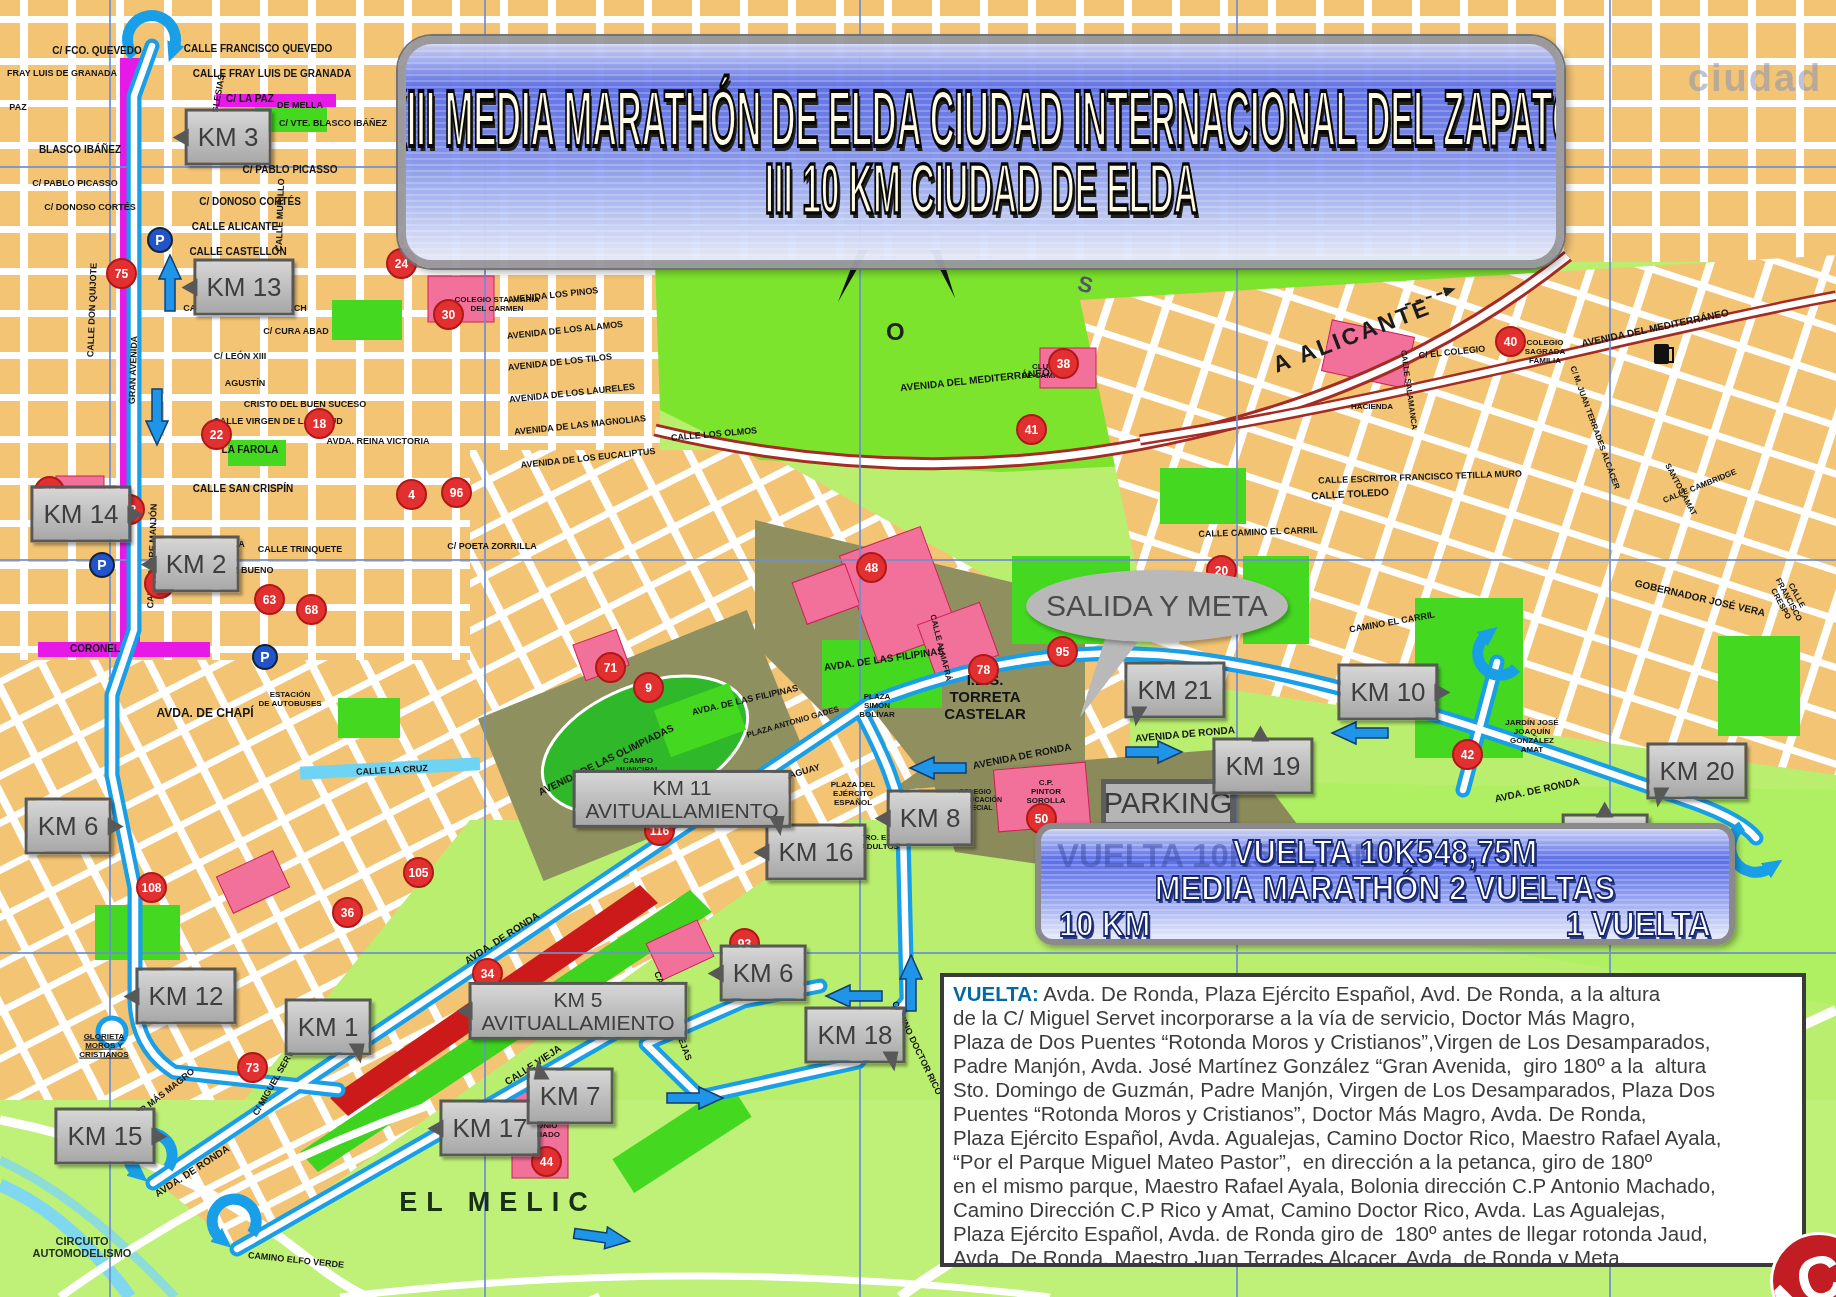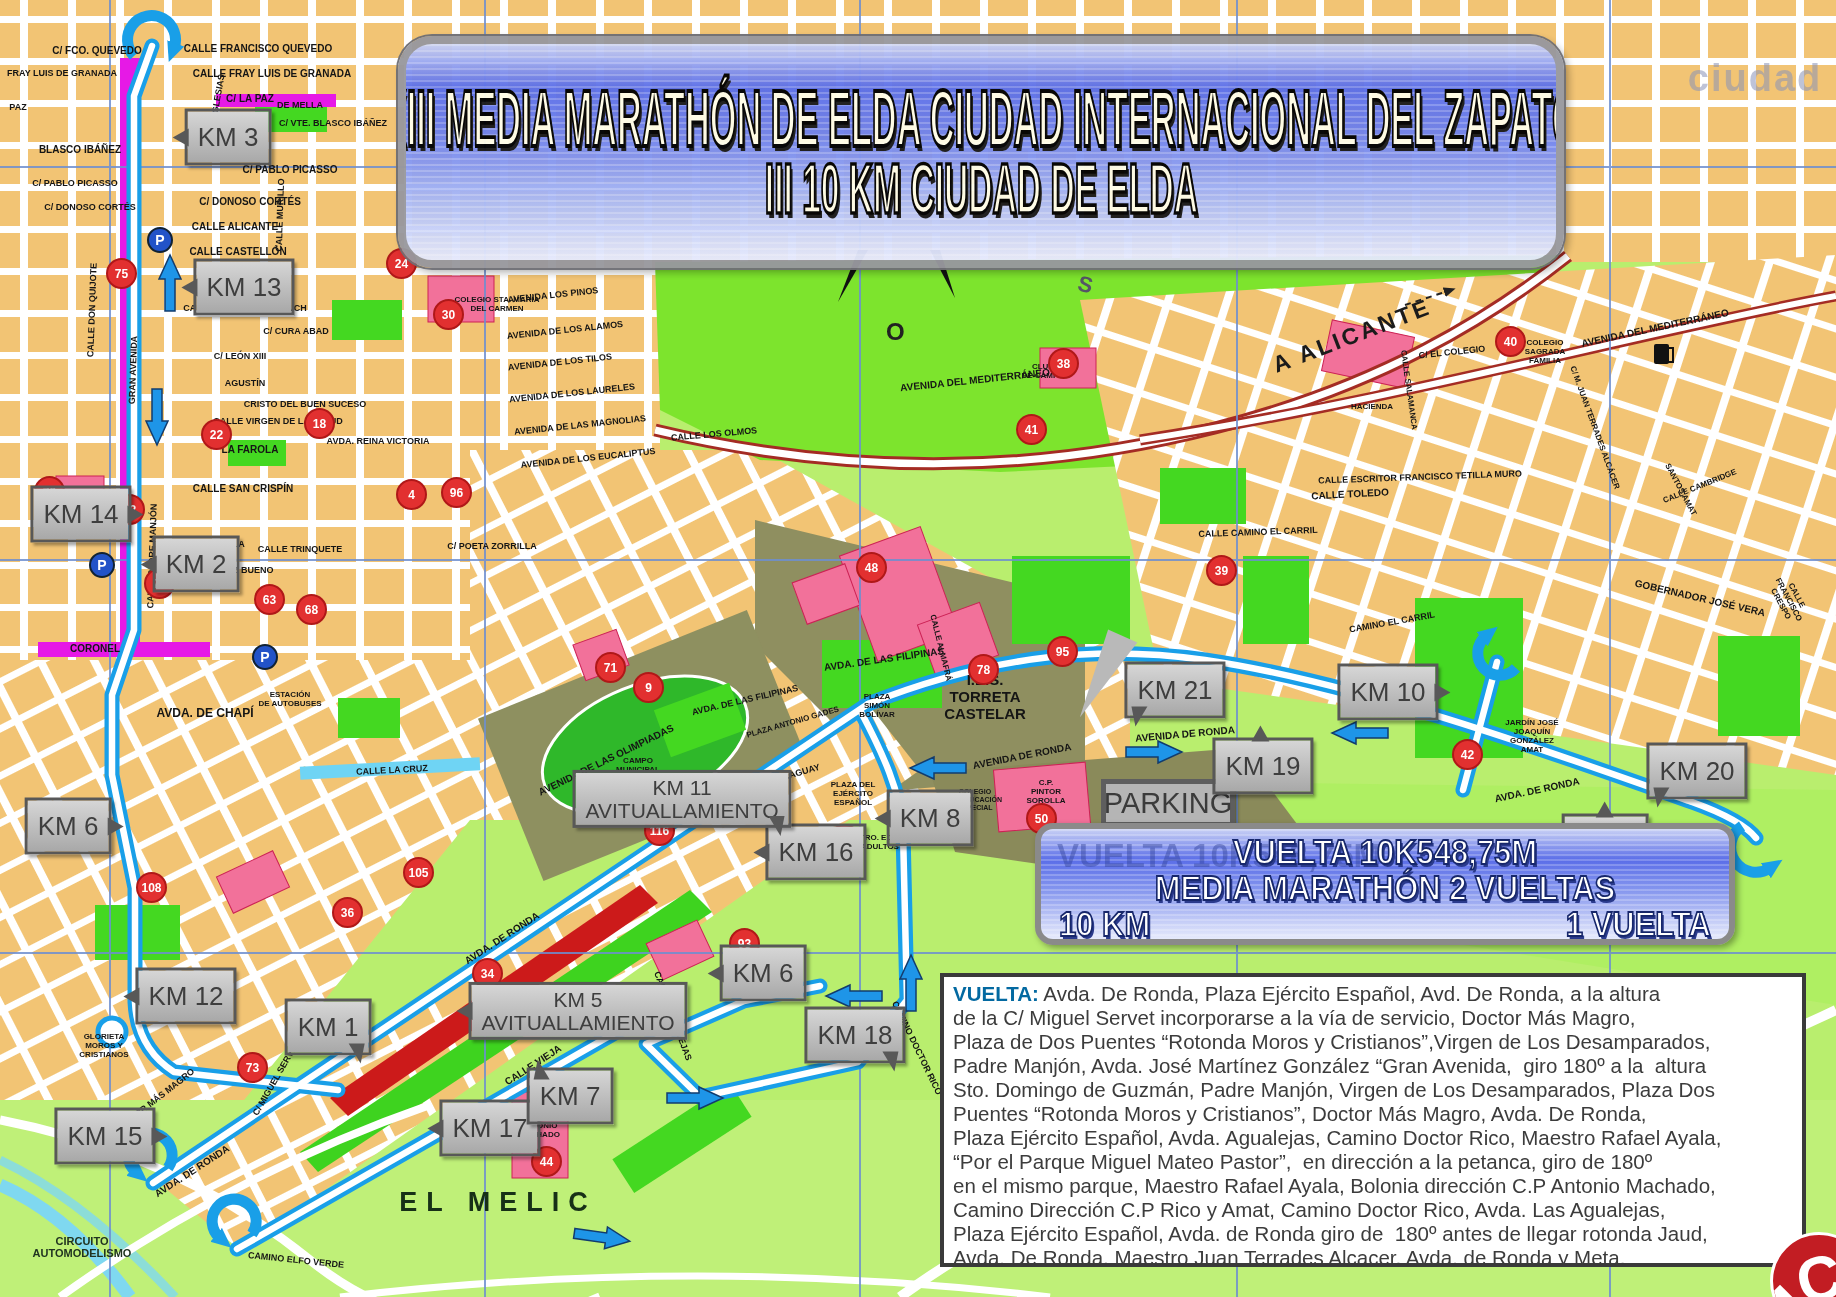--- a/index.html
+++ b/index.html
@@ -244,20 +244,23 @@
       <use href="#arr" transform="translate(1152,752)"></use>
       <use href="#arr" transform="translate(1362,733) rotate(180)"></use>
       <use href="#arr" transform="translate(911,985) rotate(-90)"></use>
       <use href="#arr" transform="translate(856,996) rotate(180)"></use>
       <use href="#arr" transform="translate(693,1098)"></use>
       <use href="#arr" transform="translate(600,1237) rotate(8)"></use>
     </g>
   </svg>
 
   <div class="salida-tail"></div>
+  <div class="salida">
+    <span>SALIDA Y META</span>
+  </div>
   <div class="parking">
     <span>PARKING</span>
   </div>
   <div class="elmelic">EL  MELIC</div>
   <div class="alicante">A ALICANTE</div>
   <div class="circuito">CIRCUITO
 AUTOMODELISMO</div>
   <div class="ciudadwm">ciudad</div>
   <div class="compass" style="left:886px;top:318px;font-size:24px;">O</div>
   <div class="compass" style="left:1078px;top:272px;font-size:22px;transform:rotate(14deg);color:#556;">S</div>
@@ -454,21 +457,21 @@
     <div class="sl" style="left: 880px; top: 843px; font-size: 8px; transform: translate(-50%, -50%) rotate(0deg);">CTRO. EDUC.
 ADULTOS</div>
     <div class="sl" style="left: 1532px; top: 737px; font-size: 8px; transform: translate(-50%, -50%) rotate(0deg);">JARDÍN JOSÉ
 JOAQUÍN
 GONZÁLEZ
 AMAT</div>
     <div class="sl" style="left: 917px; top: 1048px; font-size: 9px; transform: translate(-50%, -50%) rotate(64deg);">CAMINO DOCTOR RICO</div>
     <div class="sl" style="left: 673px; top: 1016px; font-size: 9px; transform: translate(-50%, -50%) rotate(70deg);">CAMINO AGUALEJAS</div>
     <div class="sl" style="left: 276px; top: 1078px; font-size: 9px; transform: translate(-50%, -50%) rotate(-60deg);">C/ MIGUEL SERVET</div>
     <div class="sl" style="left: 150px; top: 1104px; font-size: 9px; transform: translate(-50%, -50%) rotate(-38deg);">C. DOCTOR MÁS MAGRO</div>
-    <div class="sl" style="left: 104px; top: 1046px; font-size: 8px; transform: translate(-50%, -50%) rotate(0deg);">GLORIETA
+    <div class="sl" style="left: 104px; top: 1046px; font-size: 8px; transform: translate(-50%, -50%) rotate(0deg); text-decoration: underline;">GLORIETA
 MOROS Y
 CRISTIANOS</div>
     <div class="sl" style="left: 539px; top: 1122px; font-size: 8px; transform: translate(-50%, -50%) rotate(0deg);">COL.
 PUBLICO
 ANTONIO
 MACHADO</div>
     <div class="sl" style="left: 296px; top: 1260px; font-size: 9px; transform: translate(-50%, -50%) rotate(6deg);">CAMINO ELFO VERDE</div>
     <div class="sl" style="left: 392px; top: 770px; font-size: 9px; transform: translate(-50%, -50%) rotate(-3deg);">CALLE LA CRUZ</div>
     <div class="sl" style="left: 290px; top: 700px; font-size: 8px; transform: translate(-50%, -50%) rotate(0deg);">ESTACIÓN
 DE AUTOBUSES</div>
@@ -489,21 +492,21 @@
     <div class="poi" style="left: 658px; top: 829px;">116</div>
     <div class="poi" style="left: 609px; top: 666px;">71</div>
     <div class="poi" style="left: 647px; top: 686px;">9</div>
     <div class="poi" style="left: 410px; top: 493px;">4</div>
     <div class="poi" style="left: 455px; top: 491px;">96</div>
     <div class="poi" style="left: 268px; top: 598px;">63</div>
     <div class="poi" style="left: 310px; top: 608px;">68</div>
     <div class="poi" style="left: 870px; top: 566px;">48</div>
     <div class="poi" style="left: 1061px; top: 650px;">95</div>
     <div class="poi" style="left: 982px; top: 668px;">78</div>
-    <div class="poi" style="left: 1220px; top: 569px;">39</div>
+    <div class="poi" style="left: 1220px; top: 569px;">20</div>
     <div class="poi" style="left: 1062px; top: 362px;">38</div>
     <div class="poi" style="left: 1030px; top: 428px;">41</div>
     <div class="poi" style="left: 1509px; top: 340px;">40</div>
     <div class="poi" style="left: 1466px; top: 753px;">42</div>
     <div class="poi" style="left: 1040px; top: 817px;">50</div>
     <div class="poi" style="left: 843px; top: 838px;">46</div>
     <div class="poi" style="left: 545px; top: 1160px;">44</div>
     <div class="poi" style="left: 318px; top: 422px;">18</div>
     <div class="pbadge" style="left: 158px; top: 238px;">P</div>
     <div class="pbadge" style="left: 263px; top: 655px;">P</div>

